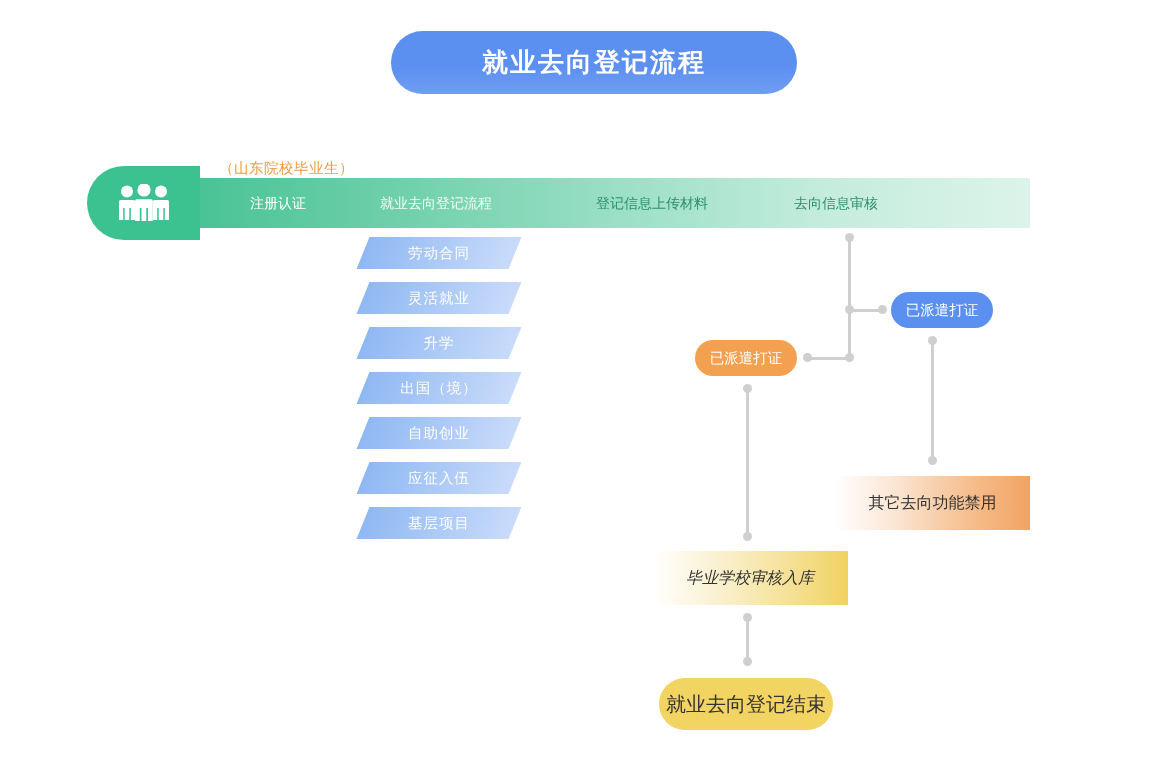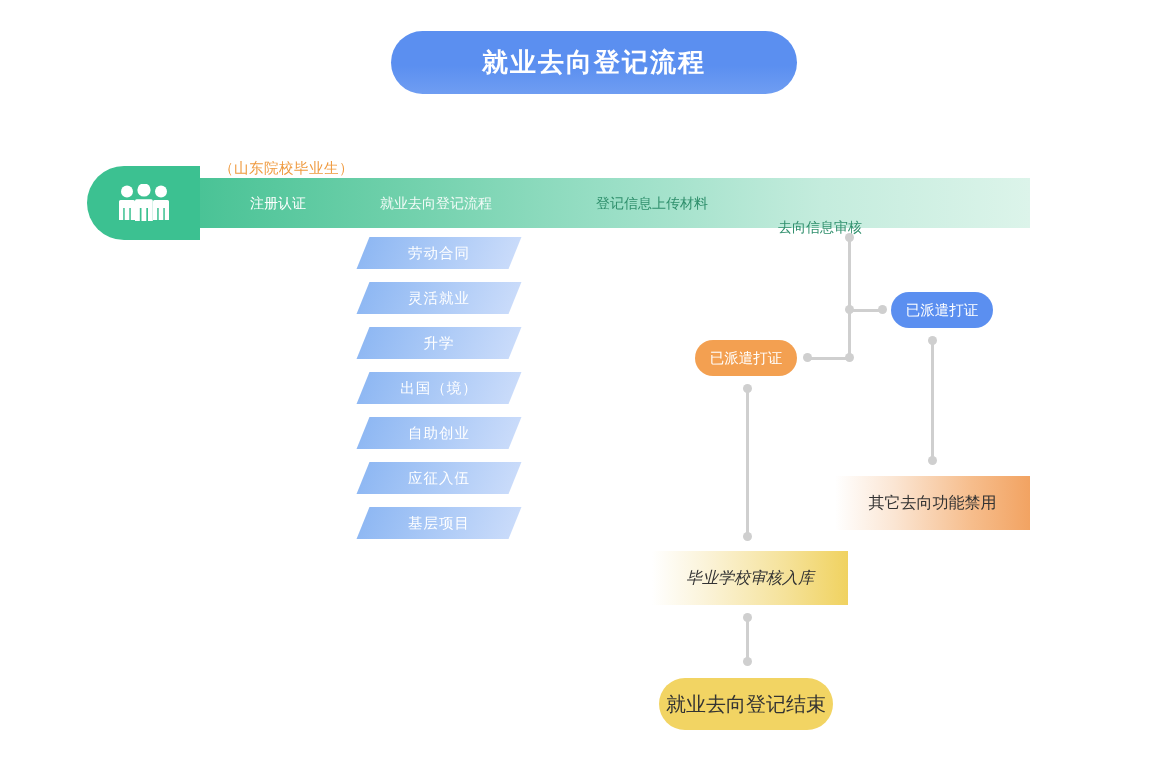--- a/index.html
+++ b/index.html
@@ -61,21 +61,21 @@
     position: absolute;
     top: 0;
     height: 50px;
     line-height: 50px;
     font-size: 14px;
     white-space: nowrap;
   }
   .stage-0 { left: 50px;  color: #ffffff; }
   .stage-1 { left: 180px; color: #f2fbf7; }
   .stage-2 { left: 396px; color: #2f8f6c; }
-  .stage-3 { left: 578px; color: #2f8f6c; margin-top: 24px; }
+  .stage-3 { left: 594px; color: #2f8f6c; }
 
   .avatar-badge {
     position: absolute;
     left: 87px;
     top: 166px;
     width: 113px;
     height: 74px;
     border-radius: 37px 0 0 37px;
     background: #3cc191;
     display: flex;

